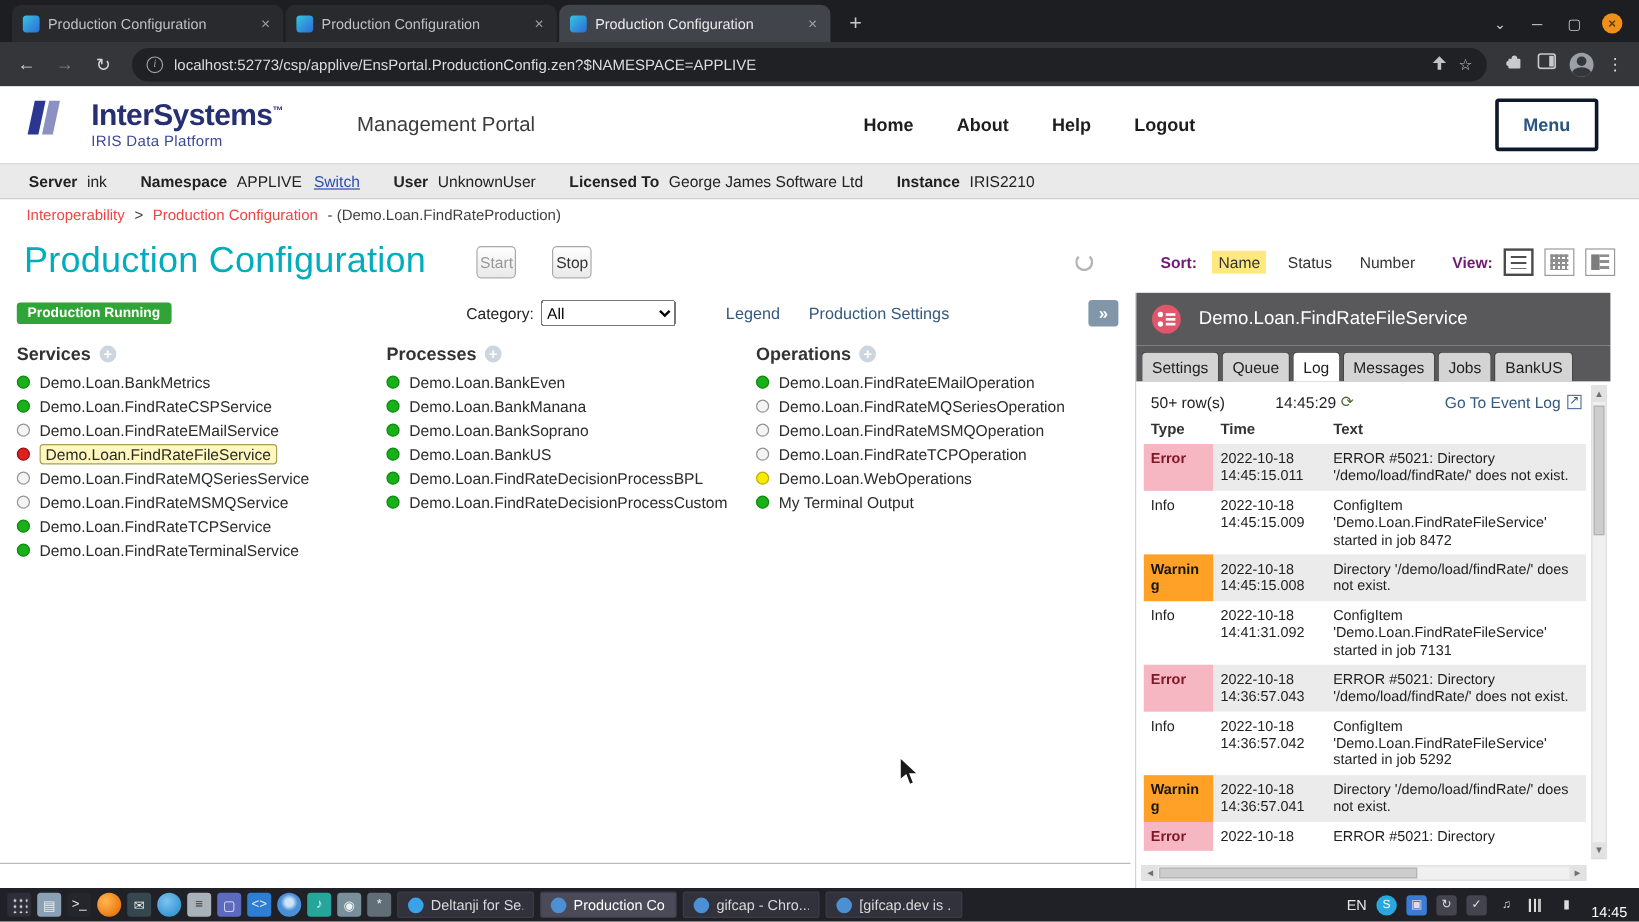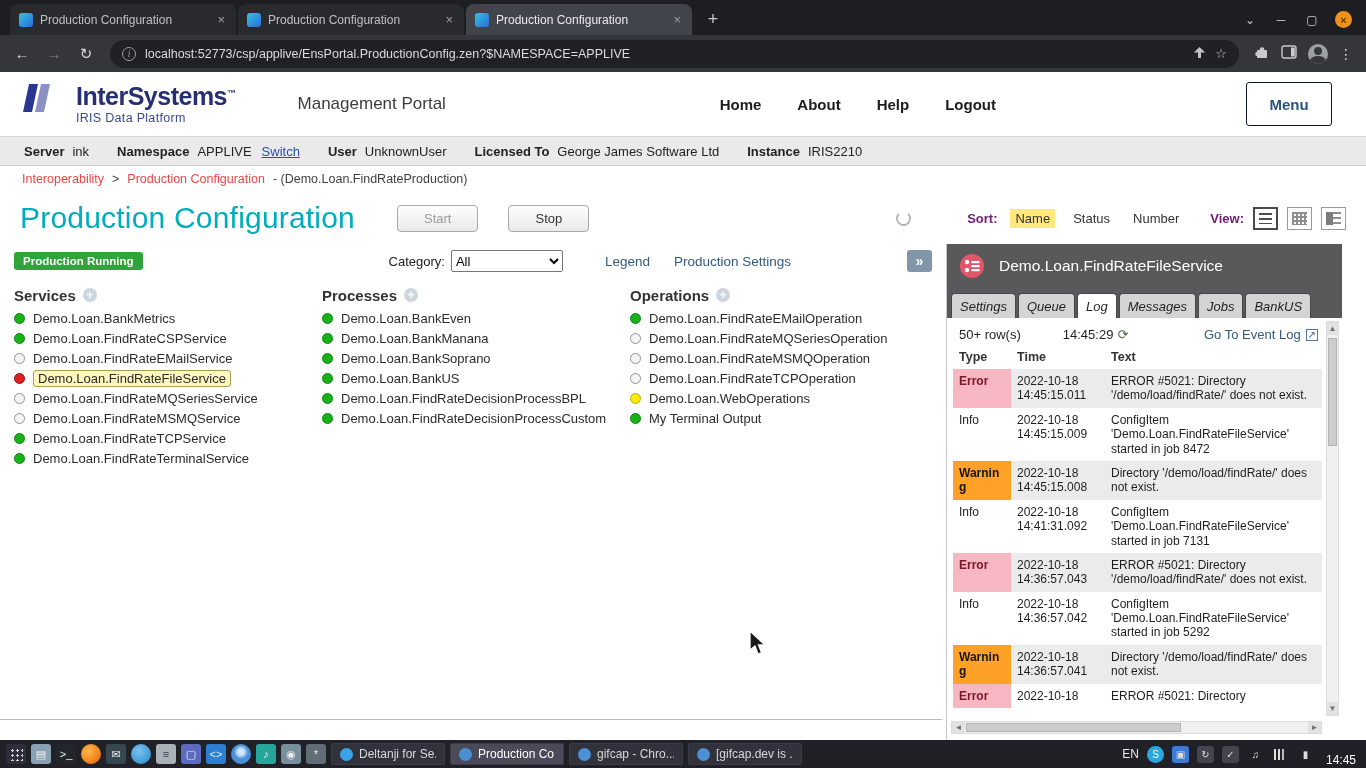--- a/index.html
+++ b/index.html
@@ -36,35 +36,35 @@
 
   
   .ptop{height:64px;background:#fff;display:flex;align-items:center;padding:0 20px;flex:0 0 auto;}
   .logo{display:flex;align-items:center;gap:24px;}
   .ln1{font-size:25px;font-weight:bold;color:#252f72;letter-spacing:-0.5px;line-height:1;}
   .ln1 sup{font-size:9px;}
   .ln2{font-size:12.5px;color:#3c479b;margin-top:2px;letter-spacing:0.3px;}
   .app-title{font-size:17px;color:#3c3c3c;margin-left:62px;}
   .pnav{display:flex;gap:36px;margin-left:auto;margin-right:250px;}
   .pnav .navlink{font-size:15px;font-weight:bold;color:#1d1d1d;text-decoration:none;cursor:pointer;}
-  .menu-btn{width:86px;height:44px;border:1px solid #0f172a;border-radius:3px;display:flex;align-items:center;justify-content:center;
+  .menu-btn{width:86px;height:44px;border:3px solid #0f172a;border-radius:3px;display:flex;align-items:center;justify-content:center;
     color:#29557f;font-size:15px;font-weight:bold;margin-right:14px;}
 
   .pinfo{height:30px;background:#eaeaea;border-top:1px solid #d7d7d7;border-bottom:1px solid #cfcfcf;display:flex;align-items:center;
     gap:28px;padding:0 24px;font-size:13px;color:#222;flex:0 0 auto;}
   .pinfo b{font-weight:bold;margin-right:8px;}
   .switch{color:#2b4fae;text-decoration:underline;margin-left:10px;cursor:pointer;}
 
   .crumbs{height:26px;display:flex;align-items:center;gap:8px;padding:0 22px;font-size:12.5px;color:#3f3f3f;flex:0 0 auto;}
   .crumbs .crumb{color:#ef4444;text-decoration:none;cursor:pointer;}
 
   
   .tbar{height:52px;display:flex;align-items:center;padding:0 20px;flex:0 0 auto;}
   .tbar h1{font-size:30px;font-weight:400;color:#00adbc;margin:0;letter-spacing:0.2px;}
-  .btn{height:27px;padding:0 26px;border:1px solid #a9a9a9;border-radius:4px;background:linear-gradient(#fefefe,#e9e9e9);
+  .btn{height:27px;padding:0 2px;border:1px solid #a9a9a9;border-radius:4px;background:linear-gradient(#fefefe,#e9e9e9);
     font-size:13px;display:flex;align-items:center;cursor:pointer;}
   .btn-start{margin-left:42px;color:#999;}
   .btn-stop{margin-left:30px;color:#333;}
   .right-tools{margin-left:auto;display:flex;align-items:center;}
   .spin{width:15px;height:15px;border:2px solid #b5b5b5;border-top-color:transparent;border-radius:50%;margin-right:56px;}
   .sort-lbl,.view-lbl{font-weight:bold;font-size:13px;color:#701a75;}
   .sort-opt{font-size:13px;color:#333;margin-left:13px;padding:2px 5px;cursor:pointer;}
   .sort-opt[data-selected="true"]{background:#ffe87e;}
   .view-lbl{margin-left:26px;}
   .vicon{width:25px;height:23px;border:1px solid #9a9a9a;background:#fff;margin-left:9px;position:relative;cursor:pointer;}
@@ -98,21 +98,21 @@
   .itm[data-status="gray"] .dot{background:#f4f4f4;border:1px solid #949494;}
   .itm[data-status="red"] .dot{background:#e01f1f;border:1px solid #9d0f0f;}
   .itm[data-status="yellow"] .dot{background:#f8ea00;border:1px solid #bdb000;}
   .lbl{color:#2c2c2c;}
   .itm[data-selected="true"] .lbl{background:#fff7bd;border:1px solid #a89f56;border-radius:3px;padding:0 4px;}
 
   
   .panel{width:396px;flex:0 0 auto;display:flex;flex-direction:column;min-height:0;border-left:1px solid #c9c9c9;}
   .phead{height:44px;background:#59595c;display:flex;align-items:center;gap:14px;padding:0 12px;flex:0 0 auto;}
   .ptitle{color:#fff;font-size:15.5px;}
-  .ptabs{background:#59595c;display:flex;align-items:flex-end;gap:2px;padding:5px 4px 0;flex:0 0 auto;font-style:italic;}
+  .ptabs{background:#59595c;display:flex;align-items:flex-end;gap:2px;padding:5px 4px 0;flex:0 0 auto;}
   .ptab{background:#d4d4d4;border:1px solid #464646;border-bottom:none;border-radius:4px 4px 0 0;
     padding:5px 8px 4px;font-size:13px;color:#1f1f1f;cursor:pointer;}
   .ptab[data-active="true"]{background:#fff;}
   .pbody{flex:1;background:#fff;position:relative;min-height:0;display:flex;flex-direction:column;overflow:hidden;padding-bottom:6px;}
   .loginfo{display:flex;align-items:center;font-size:13px;color:#1f1f1f;padding:9px 24px 4px 12px;flex:0 0 auto;}
   .refresh-time{margin-left:42px;display:flex;align-items:center;gap:4px;}
   .refresh-ic{color:#4a6b3a;font-size:13px;cursor:pointer;}
   .evlog{margin-left:auto;color:#33597e;text-decoration:none;display:flex;align-items:center;gap:5px;cursor:pointer;justify-content:center;}
   .ext-ic{font-size:10px;border:1px solid #5577a0;line-height:10px;padding:0 1px;color:#33597e;}
   .logwrap{flex:1;overflow:hidden;margin:2px 20px 0 6px;}

